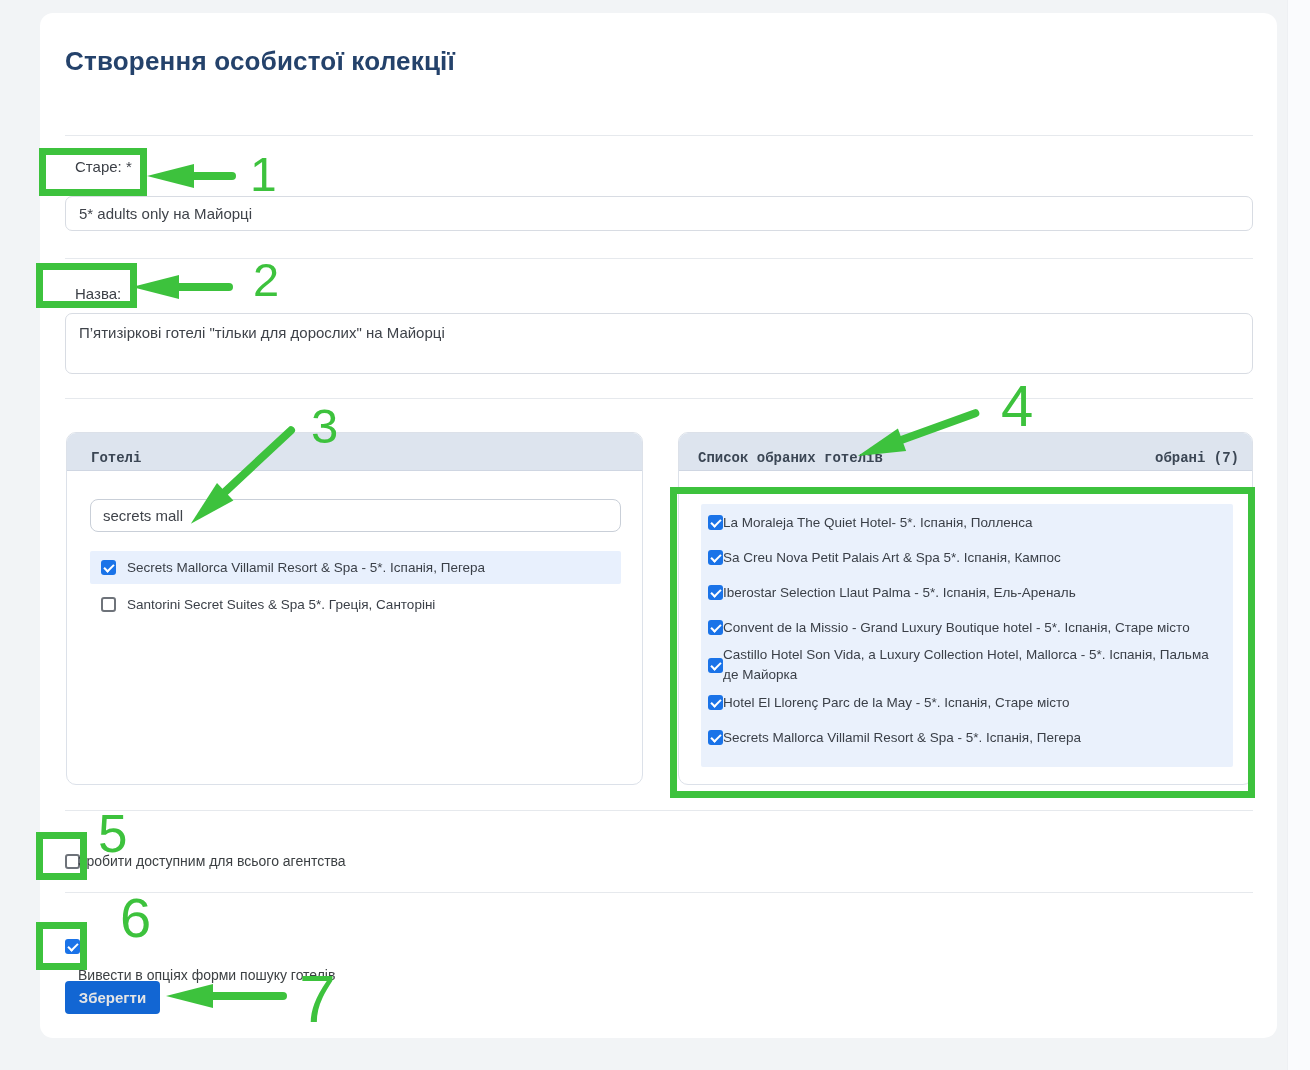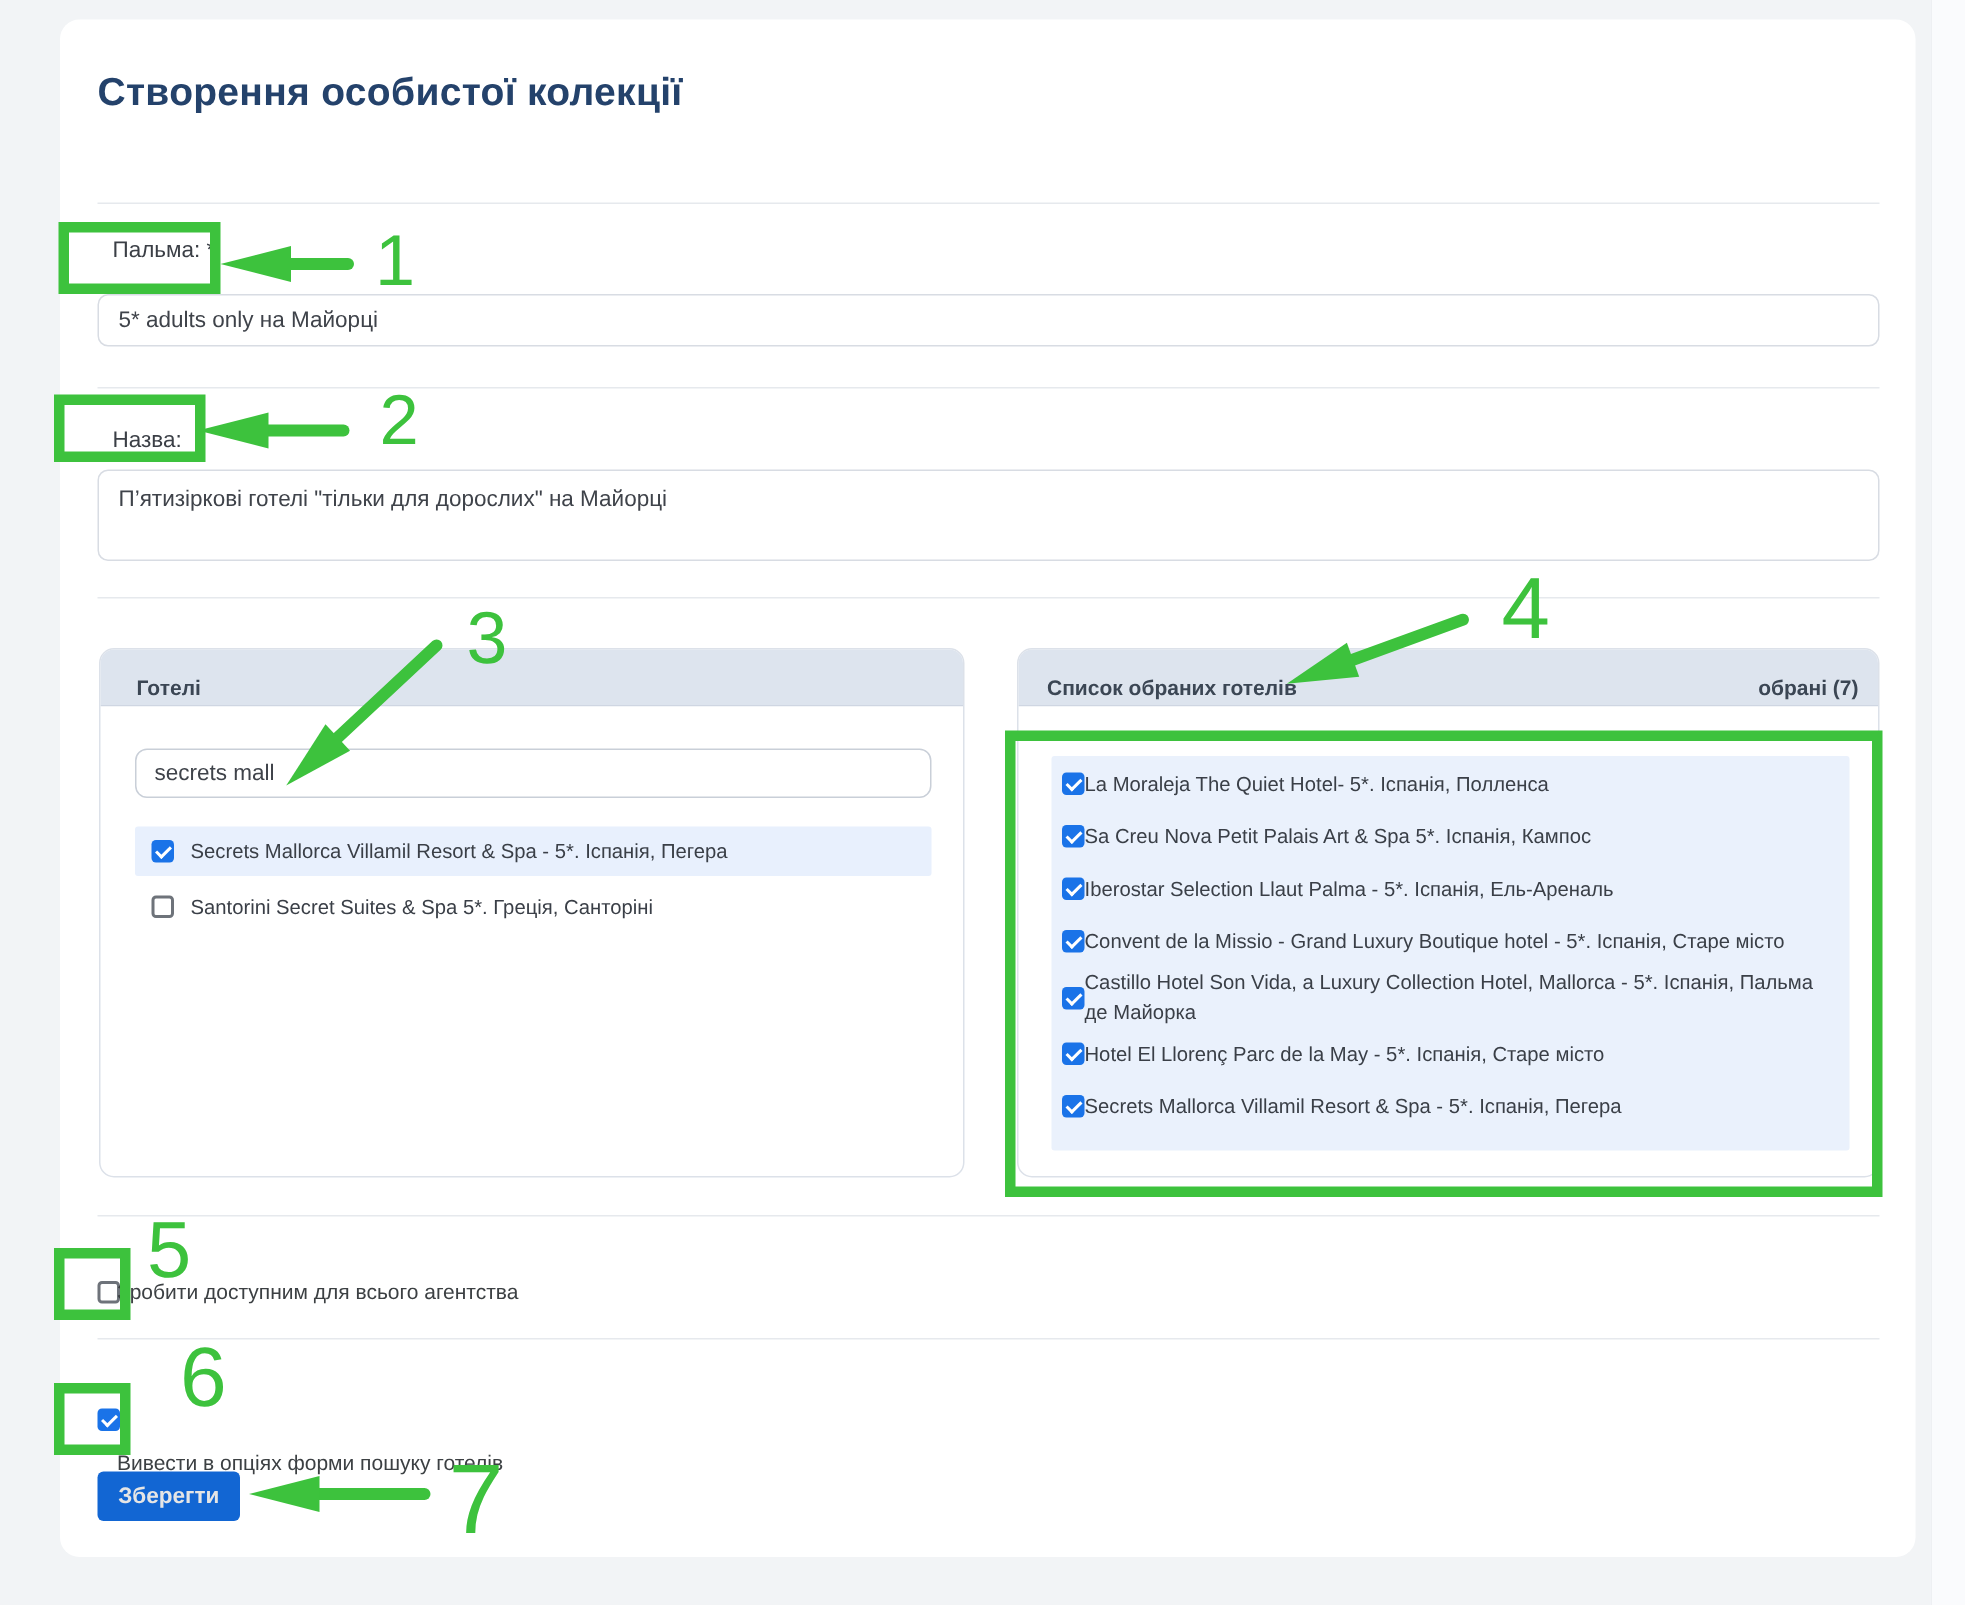--- a/index.html
+++ b/index.html
@@ -51,20 +51,21 @@
     border:1px solid #dce1e9;border-radius:10px;
   }
   .left-panel{left:26px;width:577px;}
   .right-panel{left:638px;width:575px;}
   .panel-header{
     position:absolute;left:0;top:0;right:0;height:38px;
     background:var(--panel-header-bg);border-bottom:1px solid #cfd6e2;
     border-radius:9px 9px 0 0;
     display:flex;align-items:center;justify-content:space-between;
     padding:12px 13px 0 0;
+    font-family:Liberation Mono, monospace;
   }
   .panel-header .ph-title{font-size:14px;font-weight:700;color:#3b4654;padding-left:24px;}
   .right-panel .panel-header .ph-title{padding-left:19px;}
   .panel-header .ph-count{font-size:14px;font-weight:700;color:#3b4654;}
   .search-input{
     position:absolute;left:23px;top:66px;width:531px;height:33px;
     border:1px solid #c9cfd8;border-radius:8px;background:#fff;
     font-family:inherit;font-size:15px;color:#3f434a;padding:0 12px;outline:none;
   }
   .hotel-rows{position:absolute;left:23px;top:118px;width:531px;}
@@ -112,21 +113,21 @@
 </style>
 </head>
 <body>
 
 <div class="page">
   <div class="card">
 
     <h1 class="page-title">Створення особистої колекції</h1>
     <div class="hr hr1"></div>
 
-    <label class="field-label name-label">Пальма: *</label>
+    <label class="field-label name-label">Старе: *</label>
     <input class="text-input name-input" type="text" value="5* adults only на Майорці" style="">
 
     <div class="hr hr2"></div>
 
     <label class="field-label desc-label">Назва:</label>
     <textarea class="desc-textarea" style="">П’ятизіркові готелі "тільки для дорослих" на Майорці</textarea>
 
     <div class="hr hr3"></div>
 
     <section class="panel left-panel">

